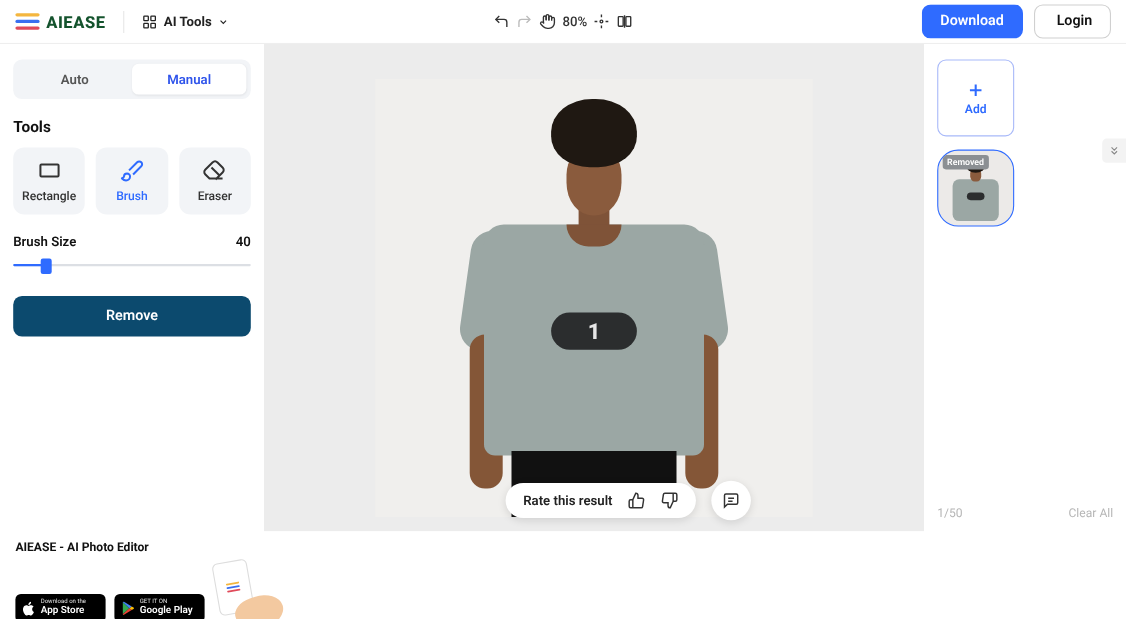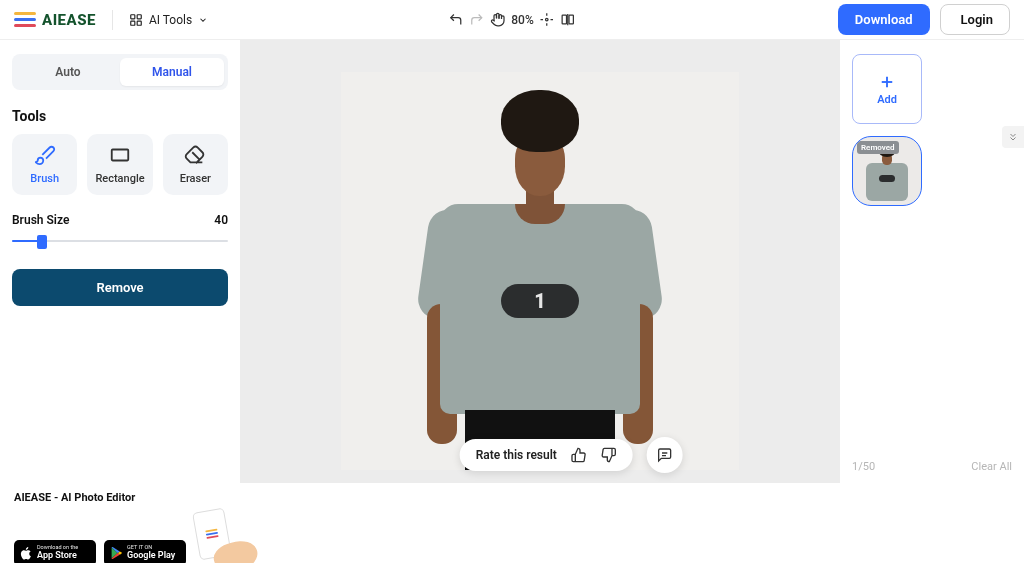--- a/index.html
+++ b/index.html
@@ -8,21 +8,21 @@
   
   .header { height: 40px; display: flex; align-items: center; padding: 0 14px; border-bottom: 1px solid #eee; gap: 12px; }
   .logo-wrap { display:flex; align-items:center; gap:6px; }
   .logo-mark { width:22px; height:16px; position:relative; }
   .logo-mark span { position:absolute; left:0; width:100%; height:3px; border-radius:2px;}
   .logo-mark span:nth-child(1){top:0;background:#f4b63f;}
   .logo-mark span:nth-child(2){top:6px;background:#3a6ff0;}
   .logo-mark span:nth-child(3){top:12px;background:#e04a5a;}
   .logo-text { font-weight:800; font-size:15px; letter-spacing:0.5px; color:#14532d;}
   .vline { width:1px; height:20px; background:#e6e6e6; margin:0 4px;}
-  .ai-tools { display:flex; align-items:center; gap:6px; font-size:12px; font-weight:400; color:#222; cursor:pointer;}
+  .ai-tools { display:flex; align-items:center; gap:6px; font-size:12px; font-weight:700; color:#222; cursor:pointer;}
   .ai-tools svg{flex-shrink:0;}
 
   .center-controls { position:absolute; left:50%; transform:translateX(-50%); display:flex; align-items:center; gap:6px; color:#333;}
   .ic-btn { cursor:pointer; display:flex; align-items:center; justify-content:center; }
   .zoom-txt { font-size:12px; color:#333; font-weight:500;}
 
   .right-controls { margin-left:auto; display:flex; gap:10px;}
   .btn { border-radius:8px; padding:7px 16px; font-size:13px; font-weight:600; cursor:pointer; border:1px solid transparent;}
   .btn-primary { background:#2f6bff; color:#fff;}
   .btn-outline { background:#fff; border:1px solid #d0d0d0; color:#111;padding-left:20px;}
@@ -177,36 +177,36 @@
 
 <div class="main">
 
   <div class="sidebar">
     <div class="mode-toggle">
       <div class="seg">Auto</div>
       <div class="seg active">Manual</div>
     </div>
     <div class="tools-label">Tools</div>
     <div class="tool-row">
+      <div class="tool-card">
+        <div class="tool-ic">
+          <svg width="22" height="22" viewBox="0 0 24 24" fill="none" stroke="#333" stroke-width="2">
+              <rect x="3" y="6" width="18" height="12" rx="1"></rect>
+            </svg>
+        </div>
+        <div class="tlabel">Rectangle</div>
+      </div>
       <div class="tool-card active">
         <div class="tool-ic">
           <svg width="22" height="22" viewBox="0 0 24 24" fill="none" stroke="#2f6bff" stroke-width="2">
               <path d="M9.06 11.9l8.07-8.06a2.85 2.85 0 1 1 4.03 4.03l-8.06 8.07"></path>
               <path d="M7.07 14.94c-1.66 0-3 1.35-3 3.02 0 1.33-2.5 1.52-2 2.02 1.08 1.1 2.49 2.02 4 2.02 2.2 0 4-1.8 4-4.04a3.01 3.01 0 0 0-3-3.02z"></path>
             </svg>
         </div>
         <div class="tlabel">Brush</div>
-      </div>
-      <div class="tool-card">
-        <div class="tool-ic">
-          <svg width="22" height="22" viewBox="0 0 24 24" fill="none" stroke="#333" stroke-width="2">
-              <rect x="3" y="6" width="18" height="12" rx="1"></rect>
-            </svg>
-        </div>
-        <div class="tlabel">Rectangle</div>
       </div>
       <div class="tool-card">
         <div class="tool-ic">
           <svg width="22" height="22" viewBox="0 0 24 24" fill="none" stroke="#333" stroke-width="2">
               <path d="M20 20H7L3 16c-1.5-1.45-1.5-3.55 0-5l7-7c1.5-1.45 3.55-1.45 5 0l5 5c1.5 1.45 1.5 3.55 0 5l-7 7"></path>
               <line x1="9" y1="9" x2="17" y2="17"></line>
             </svg>
         </div>
         <div class="tlabel">Eraser</div>
       </div>

